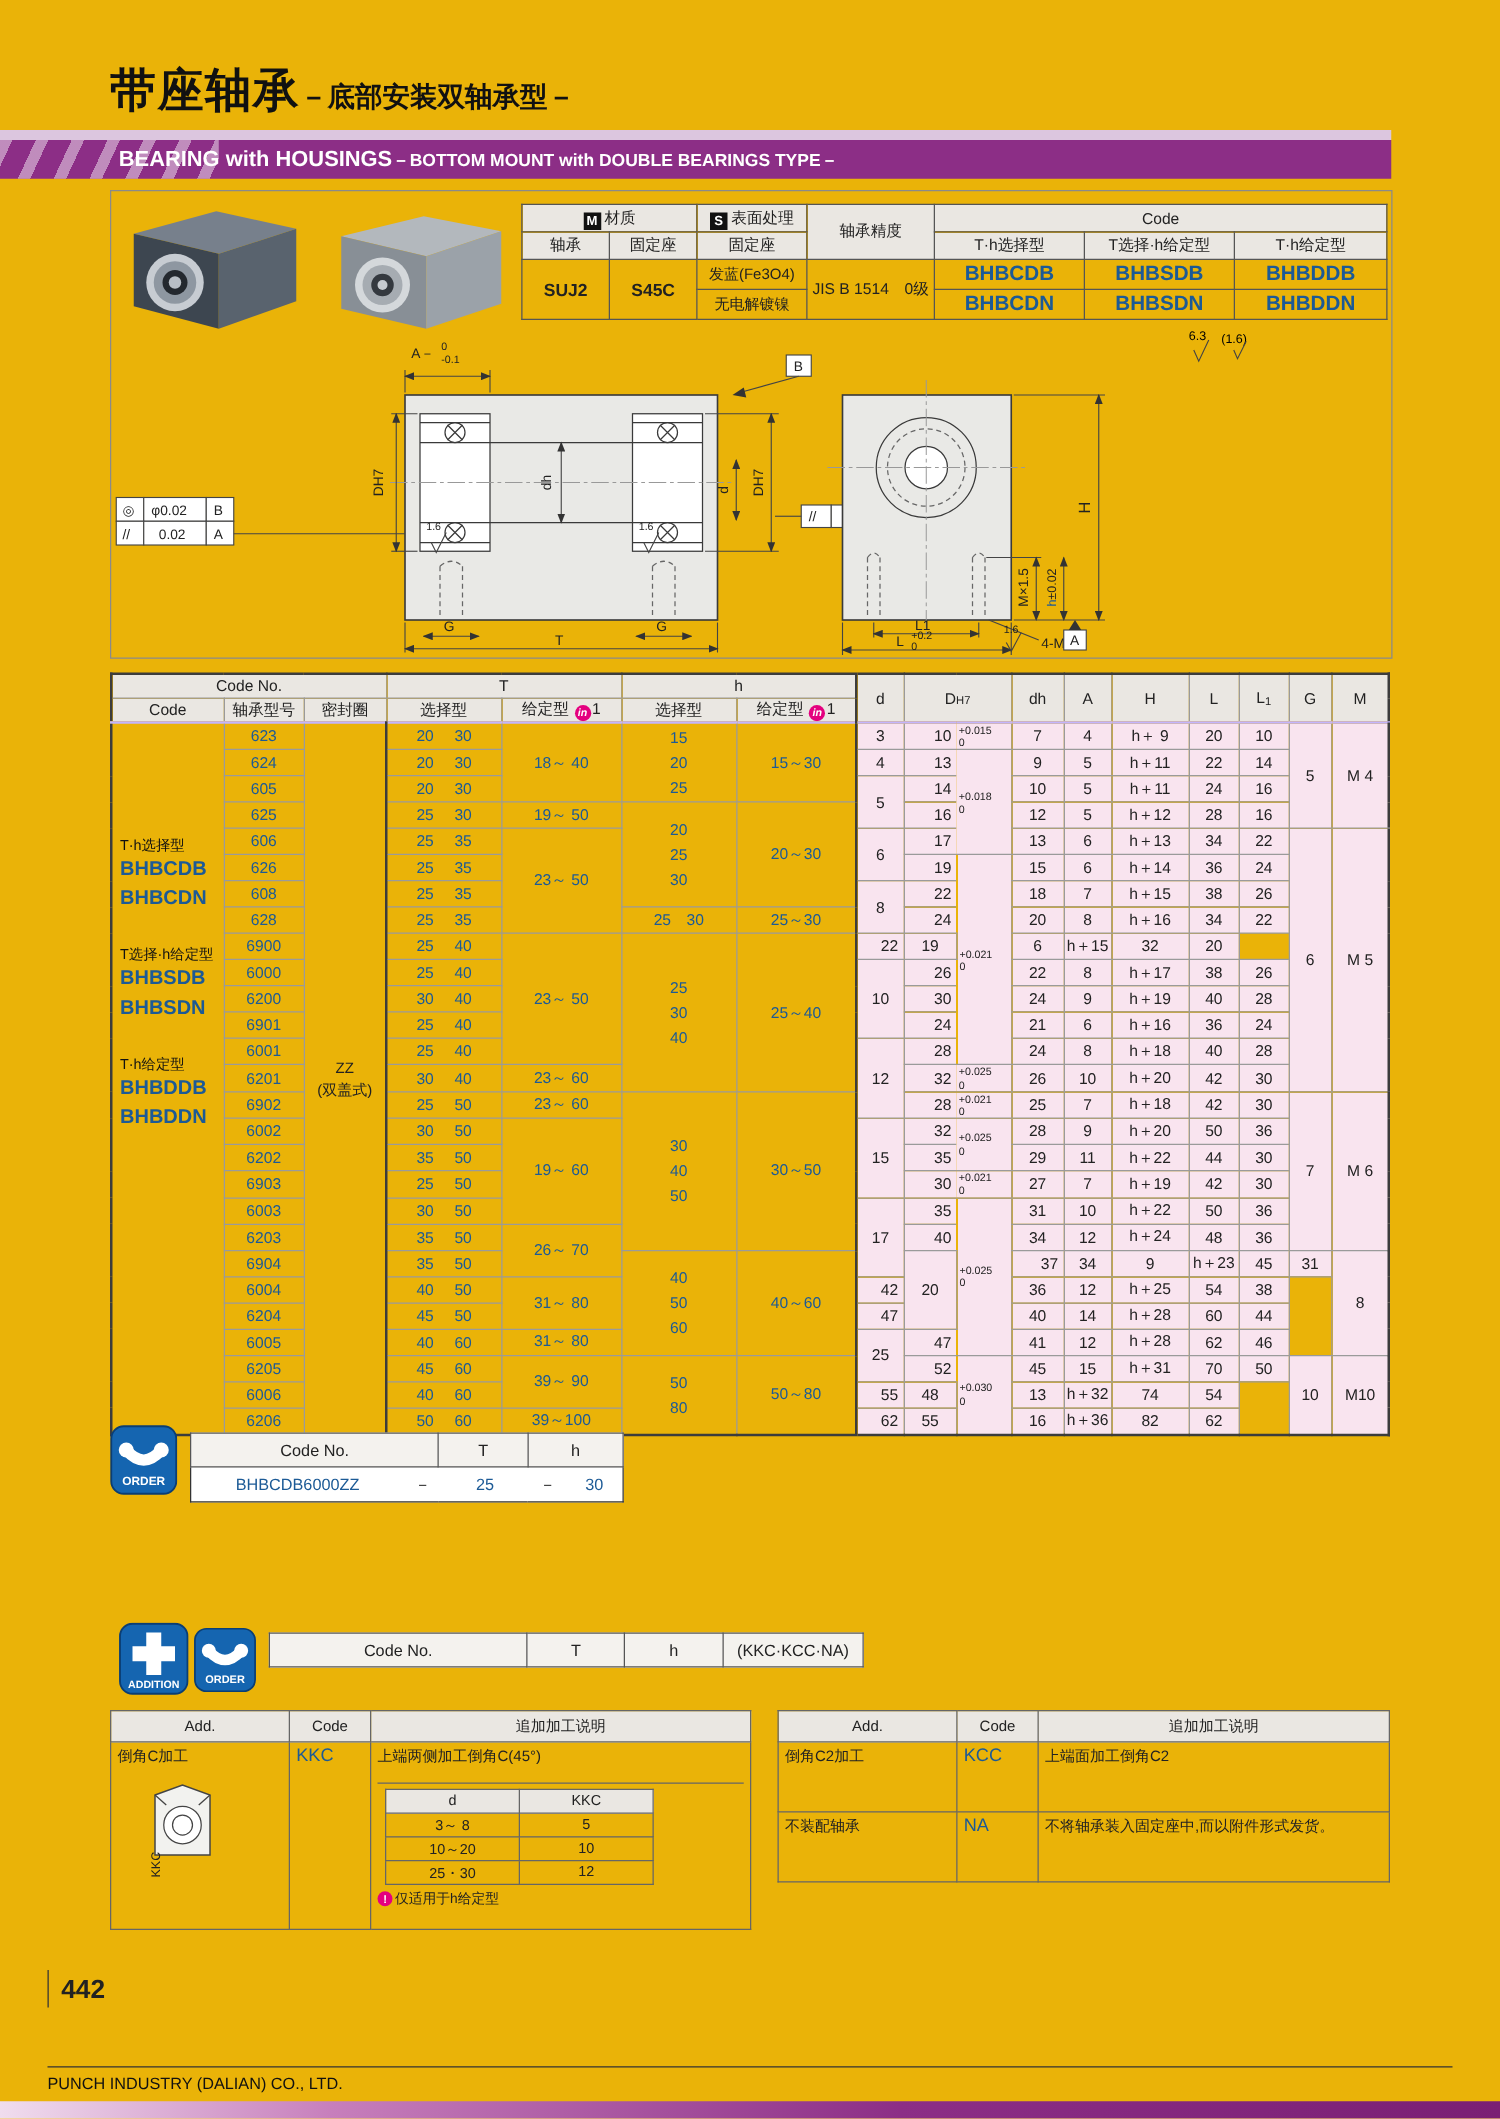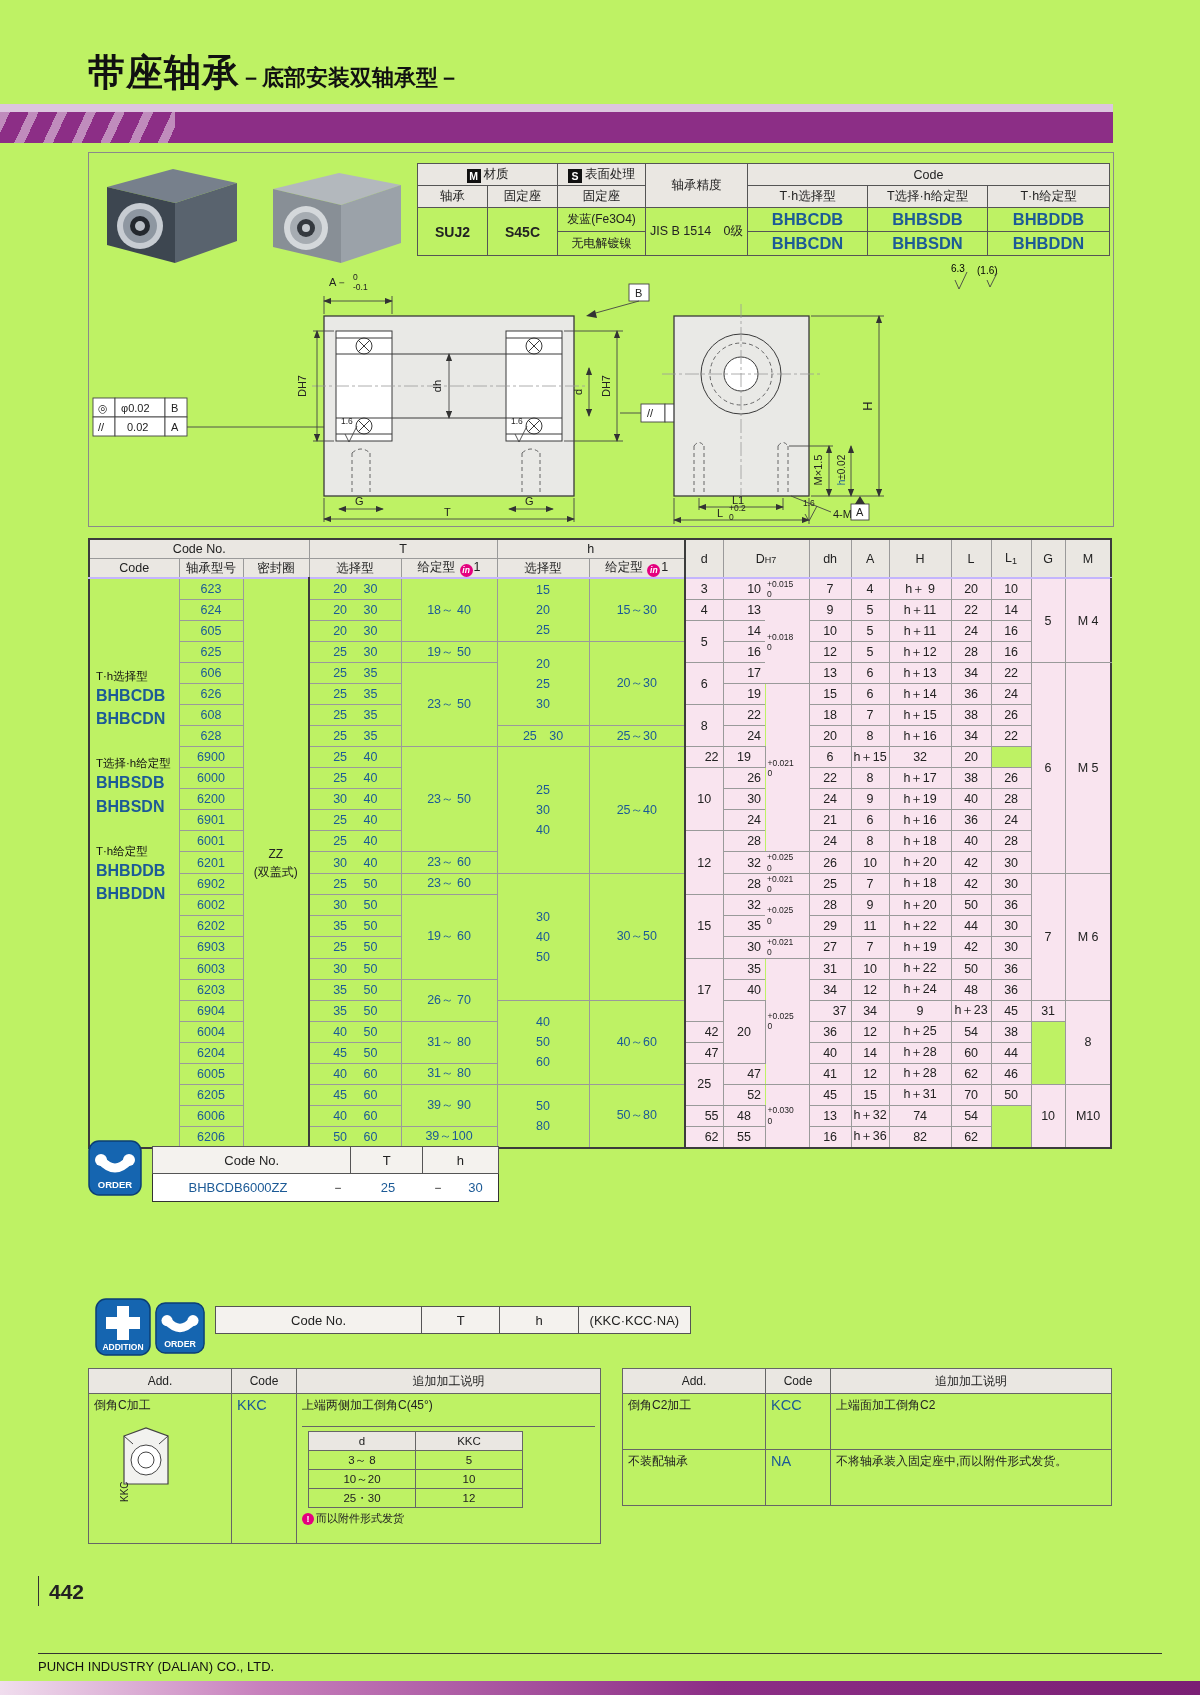--- a/index.html
+++ b/index.html
@@ -1,16 +1,16 @@
 <!DOCTYPE html>
 <html><head>
 <meta charset="utf-8">
 <style>
   html,body{margin:0;padding:0;background:#fff;}
-  .sheet{position:relative;width:1200px;height:1695px;background:#bef264;
+  .sheet{position:relative;width:1200px;height:1695px;background:#eab308;
          font-family:"Liberation Sans","DejaVu Sans",sans-serif;color:#222;overflow:hidden;}
   
   .title-row{position:absolute;left:88px;top:48px;white-space:nowrap;}
   .title-zh{font-size:37px;font-weight:bold;color:#111;letter-spacing:1px;}
   .title-sub{font-size:22px;font-weight:bold;color:#111;}
   .banner-strip{position:absolute;left:0;top:104px;width:1113px;height:8px;background:#dcc6df;}
   .banner{position:absolute;left:0;top:112px;width:1113px;height:31px;background:#8C2E86;}
   .banner .hatch{position:absolute;left:0;top:0;width:175px;height:31px;
      background:repeating-linear-gradient(115deg,rgba(255,255,255,.45) 0 9px,rgba(255,255,255,0) 9px 26px);}
   .banner-text{position:absolute;left:95px;top:5px;color:#fff;font-weight:bold;white-space:nowrap;}
@@ -89,20 +89,23 @@
 <body>
 
 <div class="sheet">
 
   <div class="title-row">
     <span class="title-zh">带座轴承</span><span class="title-sub">－底部安装双轴承型－</span>
   </div>
   <div class="banner-strip"></div>
   <div class="banner">
     <div class="hatch"></div>
+    <div class="banner-text">
+      <span class="banner-main">BEARING with HOUSINGS</span><span class="banner-rest">－BOTTOM MOUNT with DOUBLE BEARINGS TYPE－</span>
+    </div>
   </div>
 
   <div class="fig-box">
 
     <svg class="photos" width="324" height="108" viewBox="0 0 324 108">
       <g>
         <polygon points="12,28 78,10 142,24 80,44" fill="#77808c"></polygon>
         <polygon points="12,28 80,44 80,104 12,86" fill="#3d4650"></polygon>
         <polygon points="80,44 142,24 142,82 80,104" fill="#59636e"></polygon>
         <circle cx="45" cy="67" r="23" fill="#c7ccd2"></circle>
@@ -855,21 +858,21 @@
           <tr>
                   <td>10～20</td>
                   <td>10</td>
                 </tr>
           <tr>
                   <td>25・30</td>
                   <td>12</td>
                 </tr>
         </tbody>
             </table>
-        <div class="note-ln"><span class="bang">!</span><span>而以附件形式发货</span></div>
+        <div class="note-ln"><span class="bang">!</span><span>仅适用于h给定型</span></div>
       </td>
     </tr>
   </tbody>
     </table>
 
   <table class="adt add-r" style="width:490px">
     <tbody>
         <tr>
       <th style="width:140px">Add.</th>
       <th style="width:62px">Code</th>

